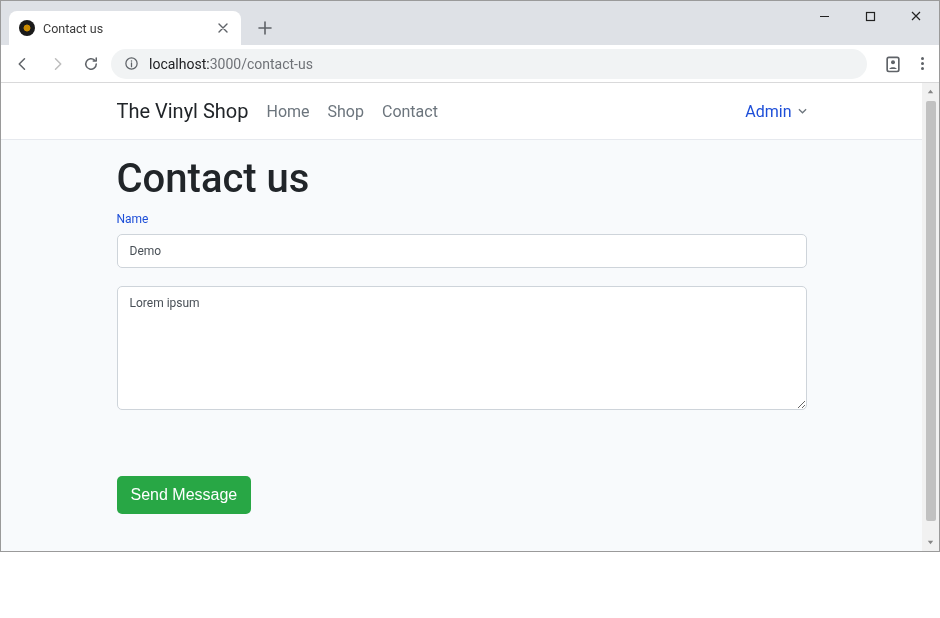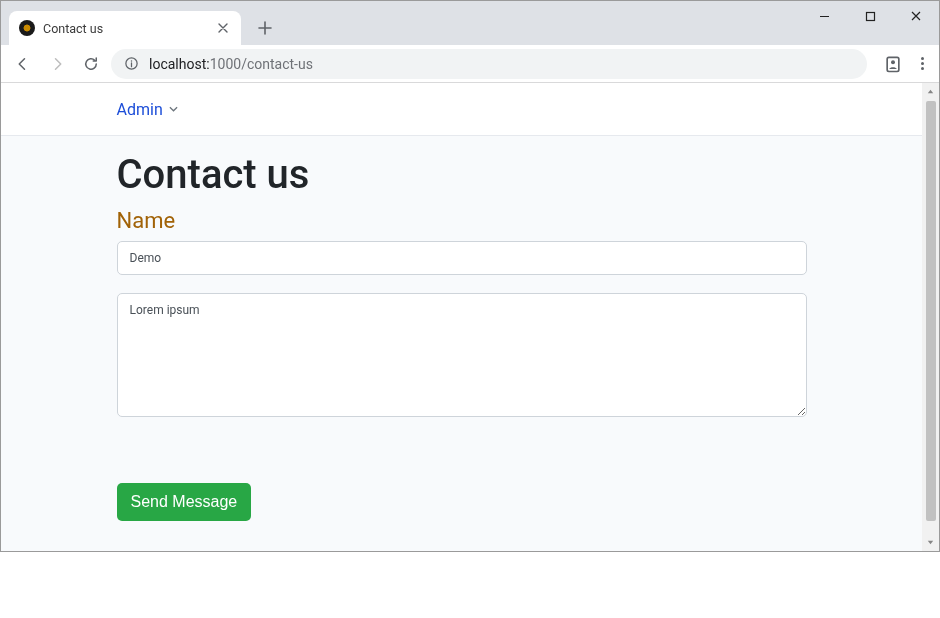--- a/index.html
+++ b/index.html
@@ -41,21 +41,21 @@
   .container { width: 690px; margin: 0 auto; }
   .nav-inner { display:flex; align-items:center; justify-content:space-between; }
   .nav-left { display:flex; align-items:center; gap:18px; }
   .brand { font-size: 20px; color:#212529; font-weight:400; }
   .nav-link { color:#6c757d; font-size:16px; }
   .nav-right { display:flex; align-items:center; gap:4px; color:#1d4ed8; font-size:16px; }
   .caret-down { display:inline-block; margin-left:2px; }
   .main { padding: 16px 0 30px; }
   h1.page-title { font-size: 40px; font-weight:500; color:#212529; margin-bottom: 10px; }
   .form-group { margin-bottom: 18px; }
-  .form-label { display:block; font-size:22px; color:#a16207; margin-bottom: 8px; }
+  .form-label { display:block; font-size:12px; color:#1d4ed8; margin-bottom: 8px; }
   .form-control { width:100%; border:1px solid #ced4da; background:#fff; border-radius:5px; padding:9px 12px; font-size:12px; color:#495057; font-family:inherit; }
   textarea.form-control { height:124px; resize: both; }
   .btn-success { display:inline-block; background:#28a745; color:#fff; border:none; border-radius:5px; padding:10px 14px; font-size:16px; cursor:pointer;margin-top:44px; }
   svg { display:block; }
 </style>
 </head>
 <body>
 
 <div class="window">
 
@@ -112,21 +112,21 @@
     </div>
     <div class="omnibox">
       <span class="omni-icon">
         <svg width="15" height="15" viewBox="0 0 24 24">
             <circle cx="12" cy="12" r="9" fill="none" stroke="#5f6368" stroke-width="2"></circle>
             <circle cx="12" cy="8" r="1.2" fill="#5f6368"></circle>
             <path d="M12 11 V17" stroke="#5f6368" stroke-width="2" stroke-linecap="round"></path>
           </svg>
       </span>
       <span class="url">
-        <span class="host">localhost:</span><span class="port">1000</span><span class="path">/contact-us</span>
+        <span class="host">localhost:</span><span class="port">3000</span><span class="path">/contact-us</span>
       </span>
     </div>
     <div class="toolbar-right">
       <span class="profile-icon">
         <svg width="20" height="20" viewBox="0 0 24 24">
             <rect x="5" y="4" width="14" height="17" rx="2" fill="none" stroke="#5f6368" stroke-width="2"></rect>
             <circle cx="12" cy="10" r="2.4" fill="#5f6368"></circle>
             <path d="M7.5 18 C8.5 15.3 15.5 15.3 16.5 18 Z" fill="#5f6368"></path>
           </svg>
       </span>
@@ -137,20 +137,26 @@
         </div>
     </div>
   </div>
 
   <div class="viewport">
     <div class="page">
       <div class="page-body">
 
         <div class="navbar">
           <div class="container nav-inner">
+            <div class="nav-left">
+              <span class="brand">The Vinyl Shop</span>
+              <span class="nav-link">Home</span>
+              <span class="nav-link">Shop</span>
+              <span class="nav-link">Contact</span>
+            </div>
             <div class="nav-right">
               <span>Admin</span>
               <span class="caret-down">
                 <svg width="9" height="6" viewBox="0 0 10 6">
                     <path d="M1 1 L5 5 L9 1" fill="none" stroke="#6c757d" stroke-width="1.4"></path>
                   </svg>
               </span>
             </div>
           </div>
         </div>

